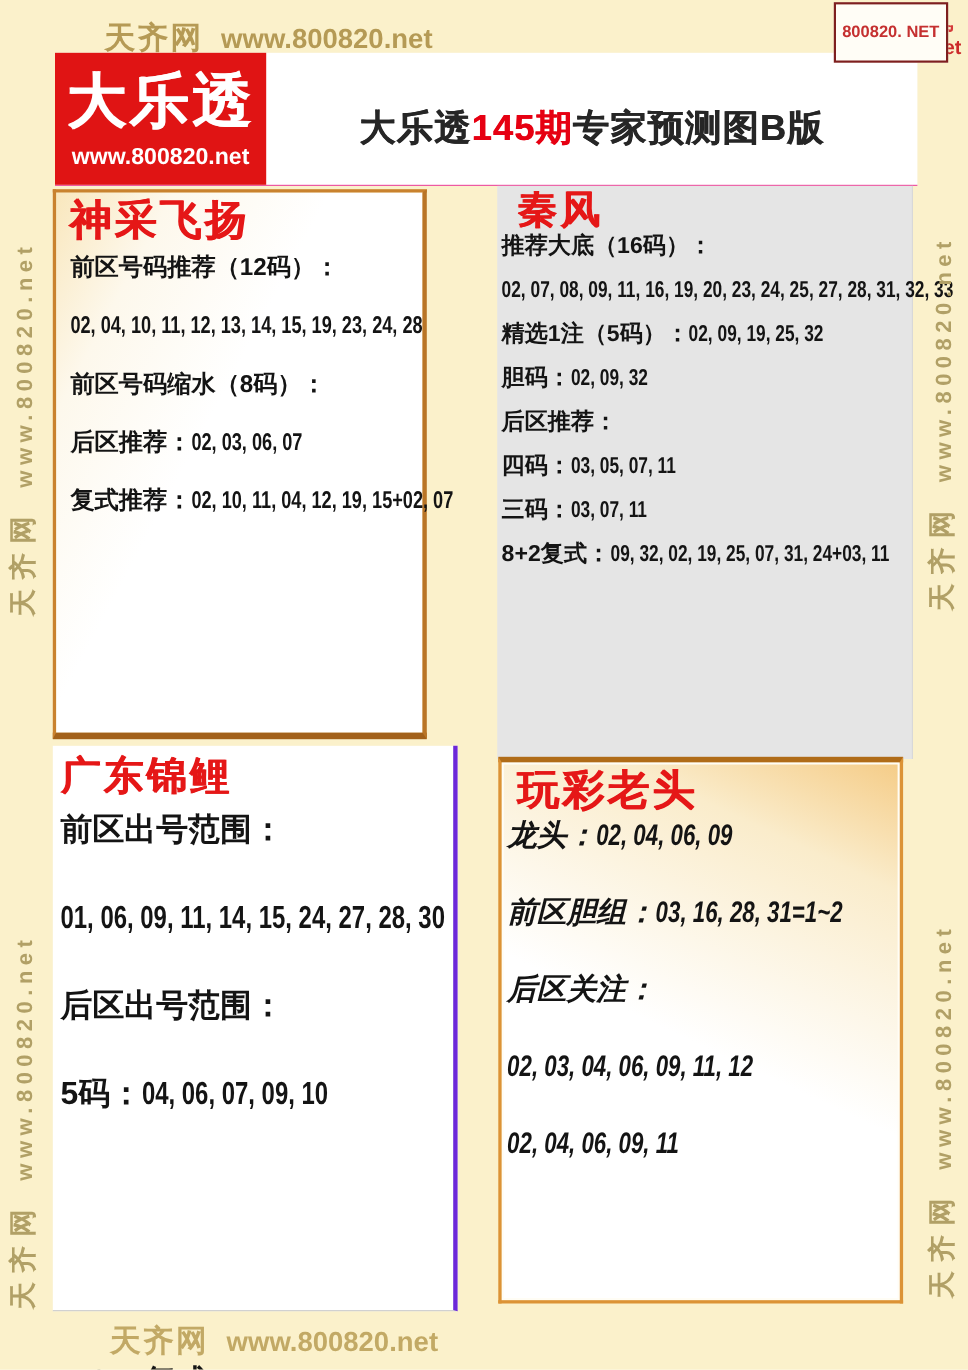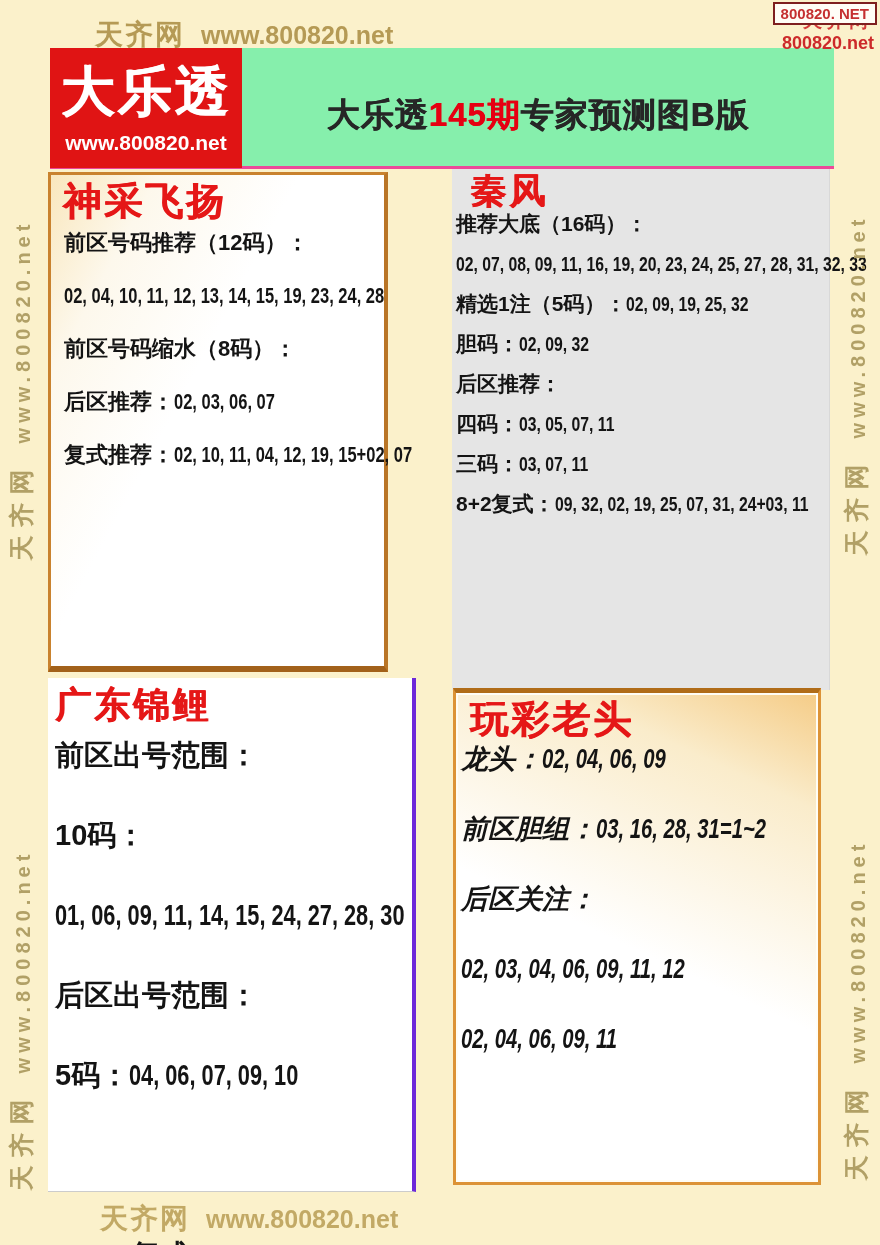--- a/index.html
+++ b/index.html
@@ -24,28 +24,28 @@
     gap: 16px;
     color: #b59a55;
     font-weight: bold;
   }
   .site-head .site { font-size: 28px; letter-spacing: 2px; }
   .site-head .url  { font-size: 25px; }
 
   
   .corner-box {
     position: absolute;
-    right: 3px; top: 2px;
+    right: 18px; top: 2px;
     background: #fffdf6;
     border: 2px solid #7e1f1f;
     color: #c53030;
     font-weight: bold;
     font-size: 15px;
     line-height: 19px;
-    padding: 0 6px;
+    padding: 16px 6px;
     z-index: 5;
   }
   .corner-clip {
     position: absolute;
     right: 8px; top: 23px;
     height: 8px;
     overflow: hidden;
     color: #d43a3a;
     font-weight: bold;
     z-index: 4;
@@ -58,22 +58,22 @@
     font-weight: bold;
     font-size: 18px;
     z-index: 4;
   }
 
   
   .header-strip {
     position: absolute;
     left: 50px; top: 48px;
     width: 784px; height: 121px;
-    background: #86efac;
-    border-bottom: 3px solid #ec4899;
+    background: #ffffff;
+    border-bottom: 1px solid #ec4899;
   }
   .logo {
     position: absolute;
     left: 0; top: 0;
     width: 192px; height: 120px;
     background: #e01414;
     color: #fff;
     text-align: center;
     overflow: hidden;
   }
@@ -267,21 +267,20 @@
       <p class="line"><span class="lbl">四码：</span><span class="nums">03, 05, 07, 11</span></p>
       <p class="line"><span class="lbl">三码：</span><span class="nums">03, 07, 11</span></p>
       <p class="line"><span class="lbl">8+2复式：</span><span class="nums">09, 32, 02, 19, 25, 07, 31, 24+03, 11</span></p>
     </div>
   </div>
 
   <div class="panel-guangdong">
     <div class="panel-title">广东锦鲤</div>
     <div class="lines">
       <p class="line"><span class="lbl">前区出号范围：</span><span class="nums"></span></p>
-      <p class="line"><span class="lbl">10码：</span><span class="nums"></span></p>
       <p class="line"><span class="lbl"></span><span class="nums">01, 06, 09, 11, 14, 15, 24, 27, 28, 30</span></p>
       <p class="line"><span class="lbl">后区出号范围：</span><span class="nums"></span></p>
       <p class="line"><span class="lbl">5码：</span><span class="nums">04, 06, 07, 09, 10</span></p>
     </div>
   </div>
 
   <div class="panel-wancai">
     <div class="panel-title">玩彩老头</div>
     <div class="lines">
       <p class="line"><span class="lbl">龙头：</span><span class="nums">02, 04, 06, 09</span></p>

